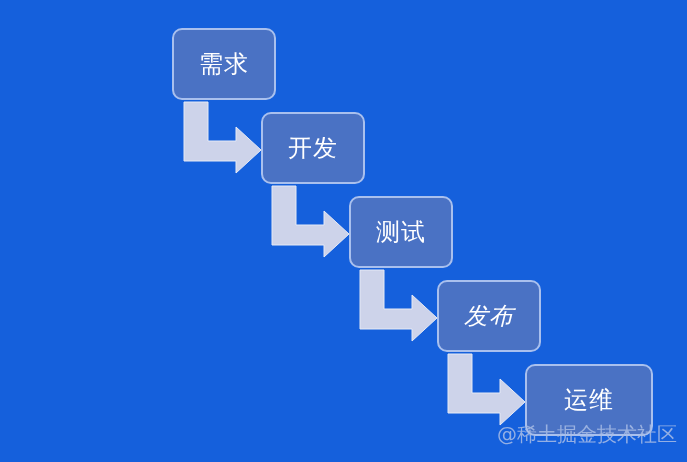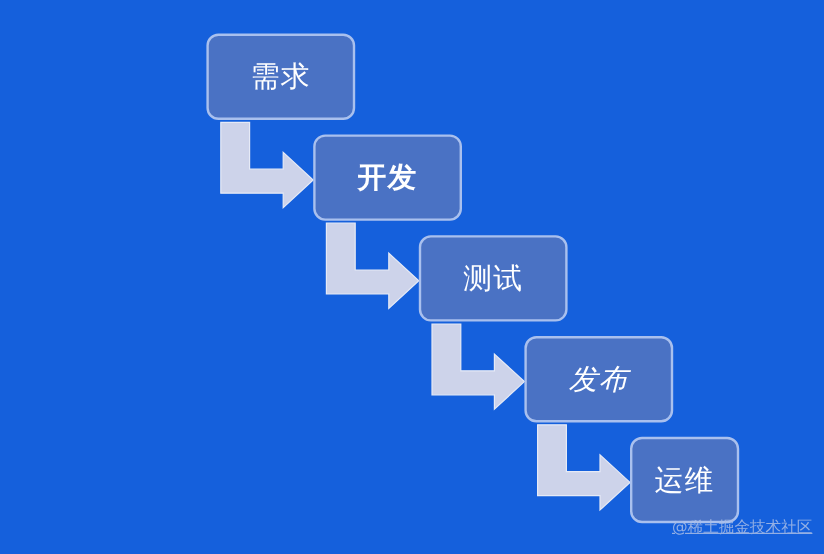--- a/index.html
+++ b/index.html
@@ -1,41 +1,41 @@
 <!DOCTYPE html>
 <html><head>
 <meta charset="utf-8">
 <style>
   html,body{margin:0;padding:0;}
   body{width:687px;height:462px;background:#1560dc;position:relative;overflow:hidden;font-family:"DejaVu Sans",sans-serif;}
-  .box{position:absolute;width:124px;height:72px;background:#4a72c4;border:2px solid #a9c0ee;border-radius:10px;box-sizing:border-box;color:#fff;font-size:24px;display:flex;align-items:center;justify-content:center;letter-spacing:1px;}
+  .box{position:absolute;width:104px;height:72px;background:#4a72c4;border:2px solid #a9c0ee;border-radius:10px;box-sizing:border-box;color:#fff;font-size:24px;display:flex;align-items:center;justify-content:center;letter-spacing:1px;}
   svg.arrows{position:absolute;left:0;top:0;}
-  .wm{position:absolute;right:10px;bottom:14px;color:#a9bde6;font-size:13px;opacity:0.85;text-decoration:underline;}
+  .wm{position:absolute;right:10px;bottom:14px;color:#a9bde6;font-size:20px;opacity:0.85;}
 </style>
 </head>
 <body>
 
 <svg class="arrows" width="687" height="462">
   <g fill="#cdd3ea" stroke="#e6eaf6" stroke-width="1">
     <path d="M184,102 L208,102 L208,141 L236,141 L236,127 L261,150 L236,173 L236,161 L184,161 Z"></path>
     <path d="M272,186 L296,186 L296,225 L324,225 L324,211 L349,234 L324,257 L324,245 L272,245 Z"></path>
     <path d="M360,270 L384,270 L384,309 L412,309 L412,295 L437,318 L412,341 L412,329 L360,329 Z"></path>
     <path d="M448,354 L472,354 L472,393 L500,393 L500,379 L525,402 L500,425 L500,413 L448,413 Z"></path>
   </g>
 </svg>
 
 <div class="box" style="left:172px;top:28px;">
     <span>需求</span>
   </div>
-<div class="box" style="left:261px;top:112px;font-weight:bold;">
+<div class="box" style="left:261px;top:112px;">
     <span>开发</span>
   </div>
 <div class="box" style="left:349px;top:196px;align-items:center;">
     <span>测试</span>
   </div>
 <div class="box" style="left:437px;top:280px;font-style:italic;">
     <span>发布</span>
   </div>
-<div class="box" style="left:525px;top:364px;width:91px;">
+<div class="box" style="left:525px;top:364px;width:128px;">
     <span>运维</span>
   </div>
 
 <div class="wm">@稀土掘金技术社区</div>
 
 </body></html>

